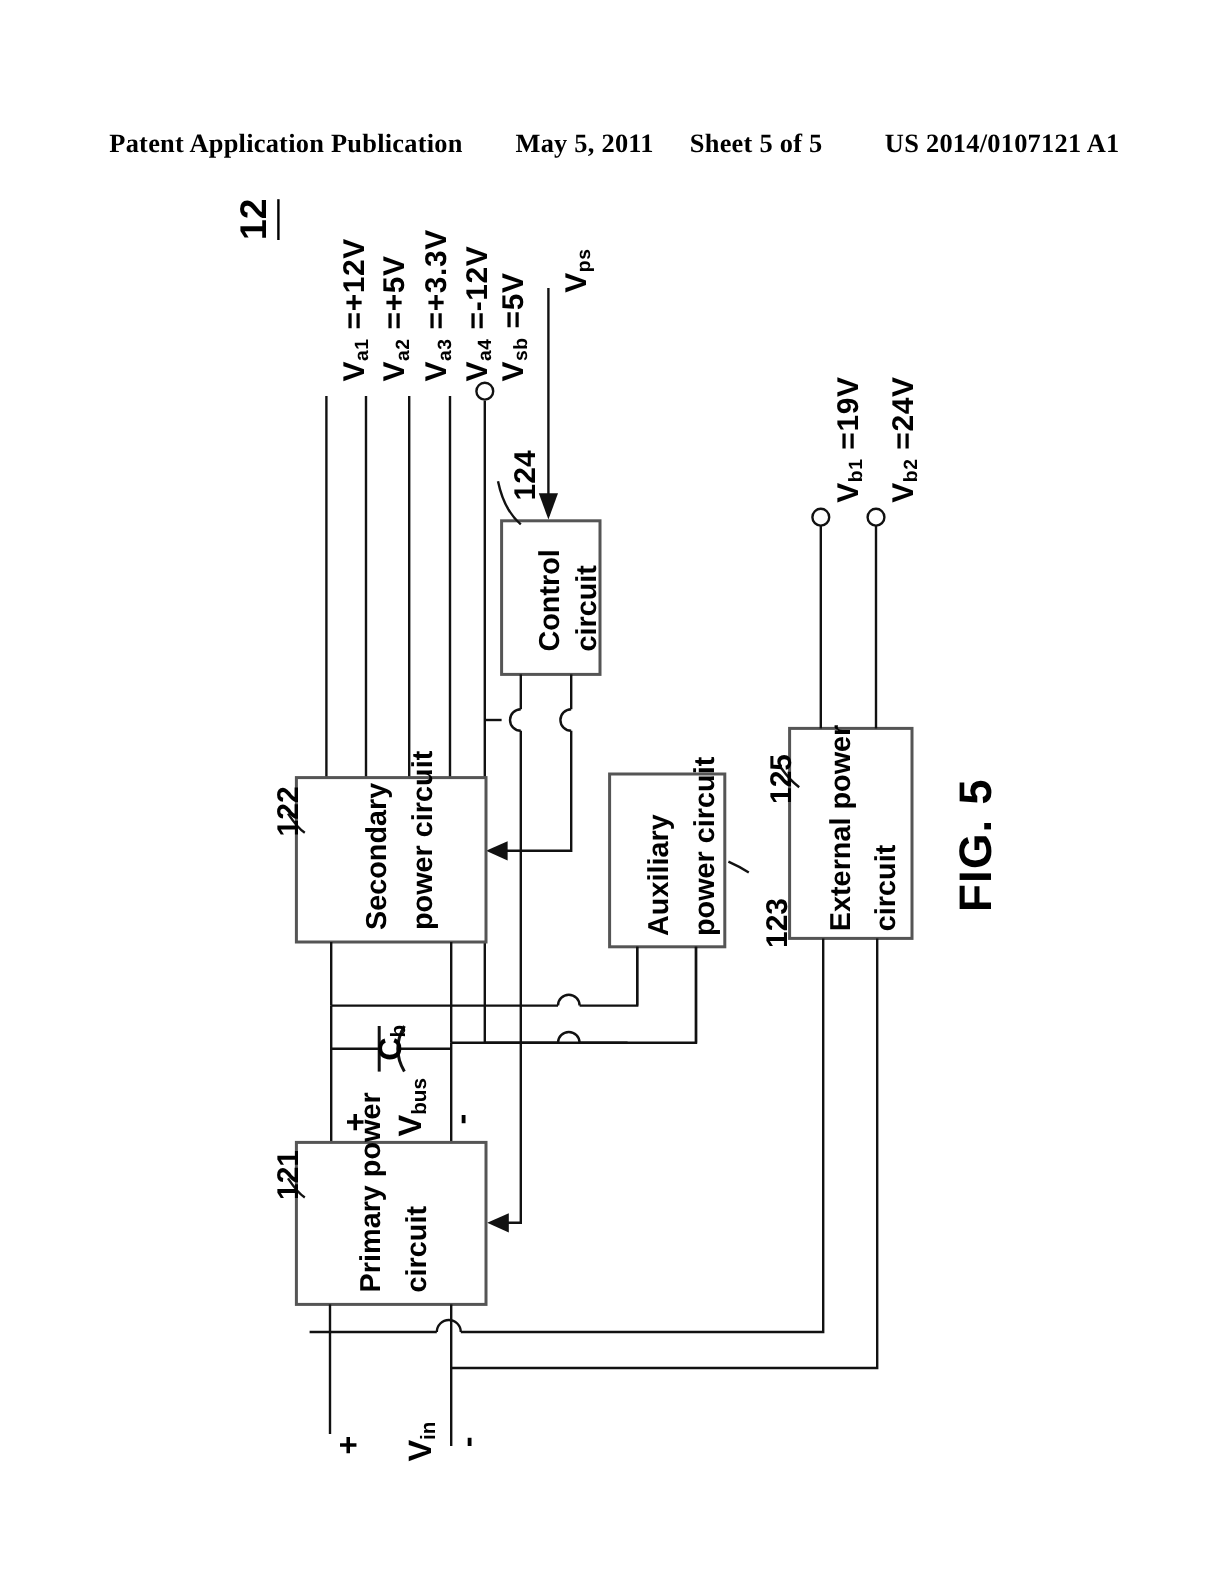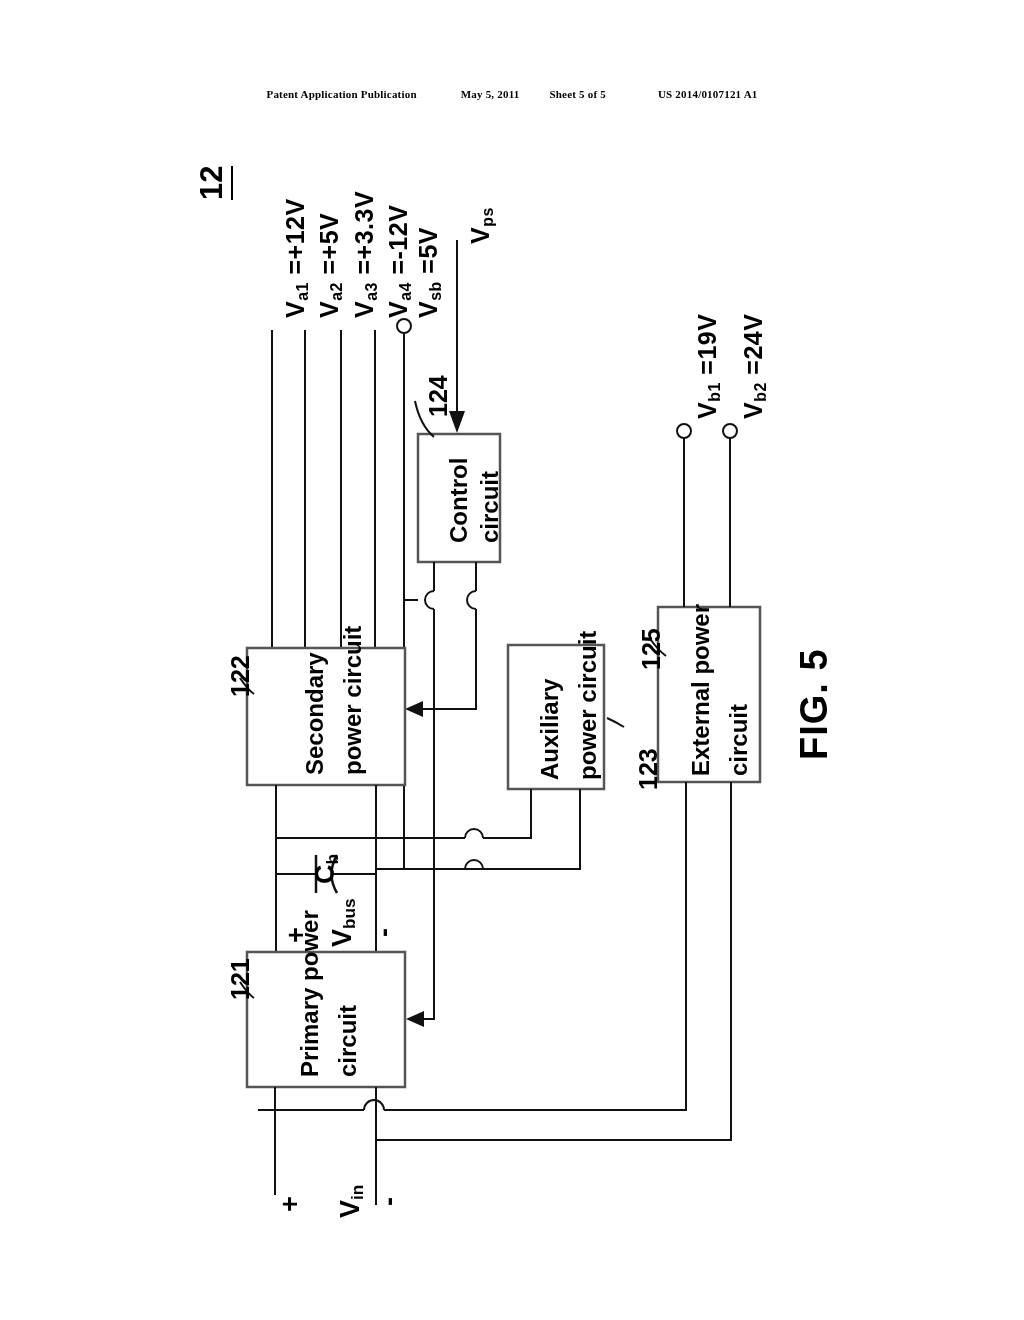--- a/index.html
+++ b/index.html
@@ -21,27 +21,27 @@
     position: absolute;
     top: 88px;
     left: 0;
     width: 1024px;
     height: 26px;
     display: flex;
     justify-content: center;
     align-items: baseline;
     font-family: "Liberation Serif", serif;
     font-weight: bold;
-    font-size: 11px;
+    font-size: 22px;
     color: #000;
     letter-spacing: 0.2px;
   }
   #hdr .h-pub   { margin-right: 44px; }
   #hdr .h-date  { margin-right: 30px; }
-  #hdr .h-sheet { margin-right: 52px; }
+  #hdr .h-sheet { margin-right: 52px; margin-top: 19px; }
   #hdr .h-num   { }
 
   
   #fig {
     position: absolute;
     left: 0;
     top: 0;
     width: 1024px;
     height: 1320px;
   }

